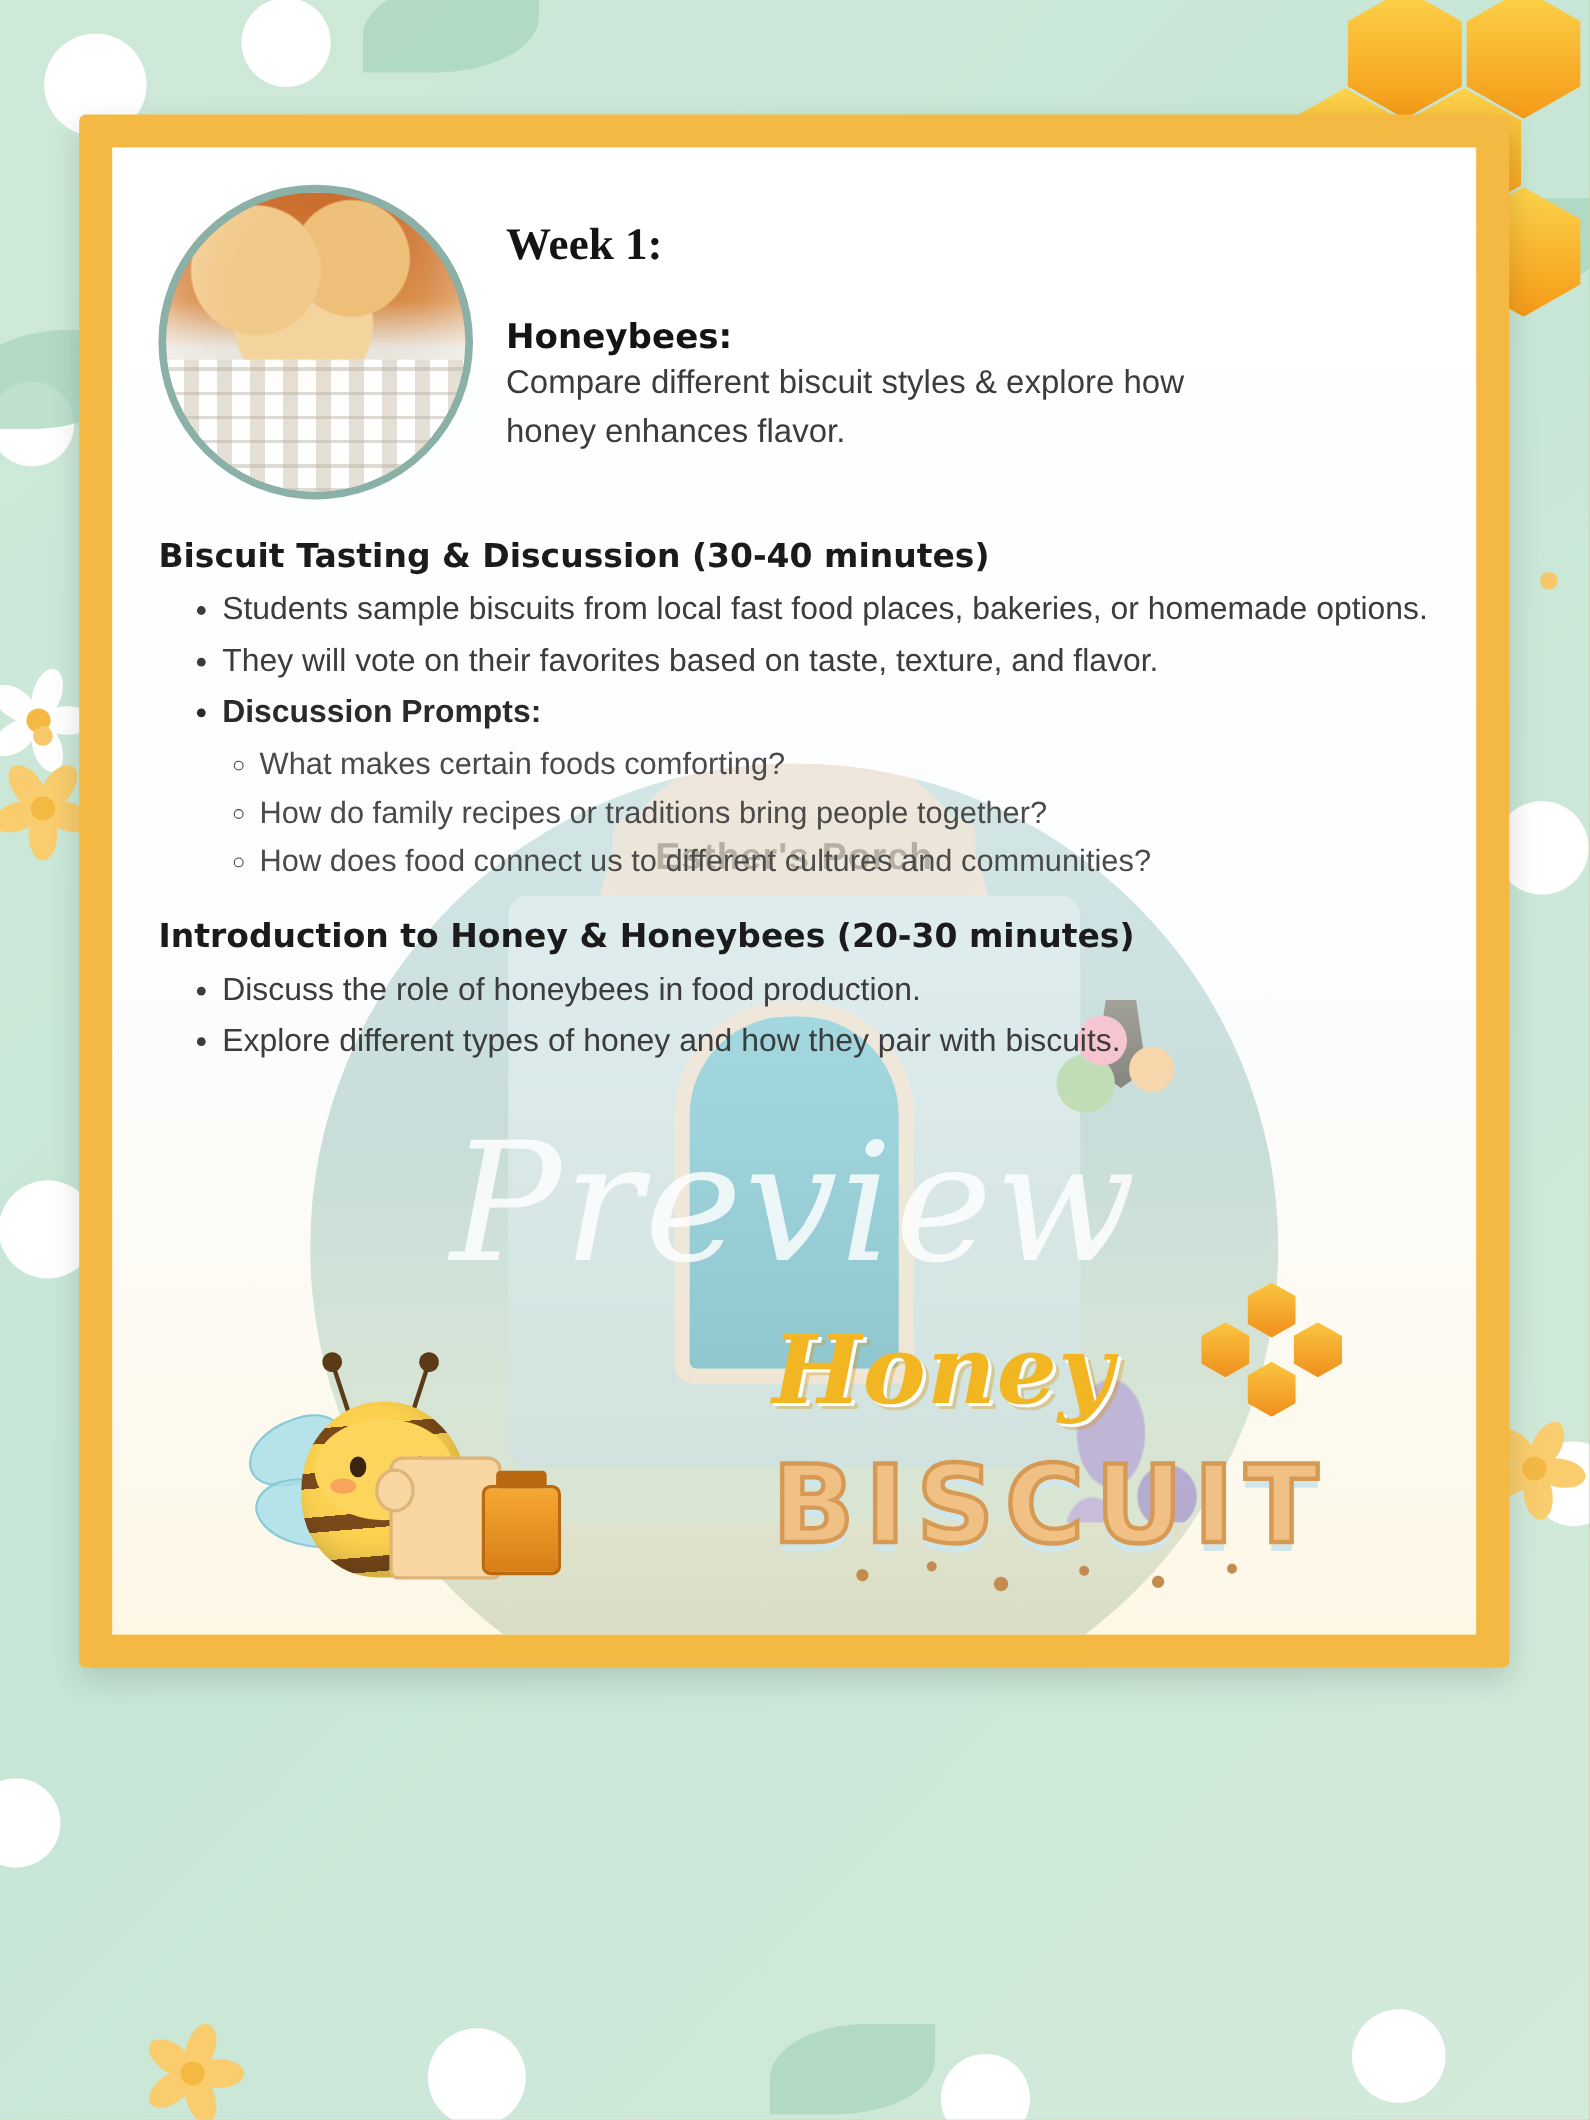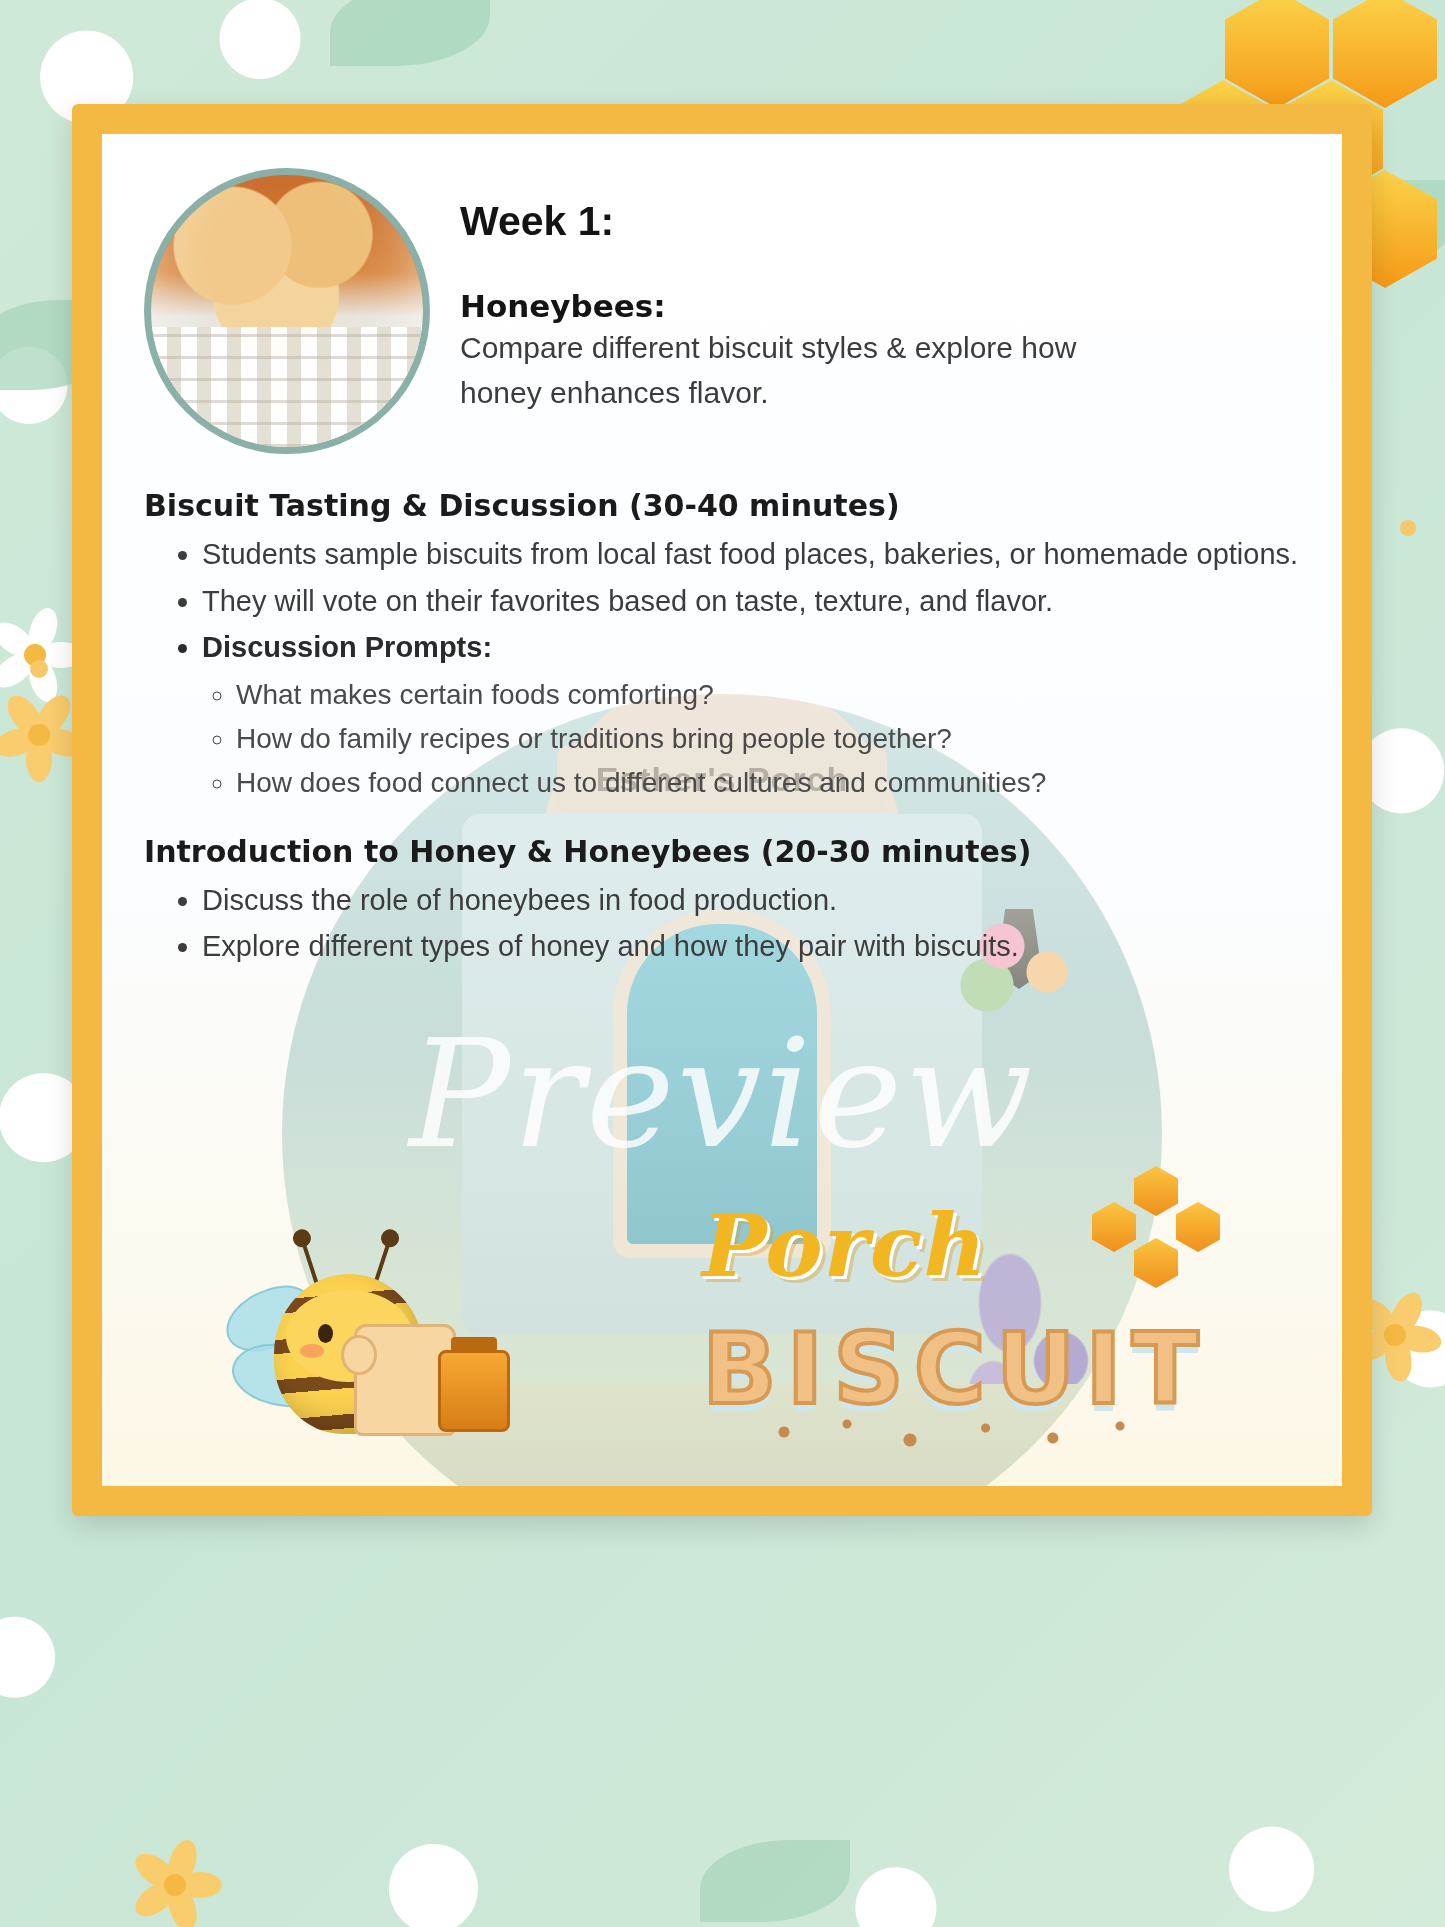--- a/index.html
+++ b/index.html
@@ -229,21 +229,21 @@
     content: "";
     position: absolute;
     inset: 0;
     background: repeating-linear-gradient(0deg, rgba(180,172,158,0.45) 0 3px, rgba(255,255,255,0) 3px 22px);
   }
   .title-block {
     padding-top: 26px;
     flex: 1 1 auto;
   }
   .doc-title {
-    font-family: Liberation Sans, sans-serif;
+    font-family: Liberation Serif, serif;
     font-weight: bold;
     font-size: 41px;
     line-height: 1.32;
     color: #141414;
     margin: 0;
   }
   .objective-label {
     font-family: "DejaVu Sans", sans-serif;
     font-weight: bold;
     font-size: 31px;
@@ -570,21 +570,21 @@
         <div class="bee-body"></div>
         <div class="bee-face"></div>
         <div class="bee-eye" style="left:96px;"></div>
         <div class="bee-eye" style="left:152px;"></div>
         <div class="bee-cheek" style="left:78px;"></div>
         <div class="bee-cheek" style="left:158px;"></div>
         <div class="toast"></div>
         <div class="honey-jar"></div>
       </div>
 
-      <div class="honey-word">Porch</div>
+      <div class="honey-word">Honey</div>
       <div class="biscuit-word">BISCUIT</div>
 
       <div class="mini-comb">
         <div class="mini-hex" style="left:42px; top:0;"></div>
         <div class="mini-hex" style="left:0px;  top:36px;"></div>
         <div class="mini-hex" style="left:84px; top:36px;"></div>
         <div class="mini-hex" style="left:42px; top:72px;"></div>
       </div>
 
       <div class="crumbs"></div>

